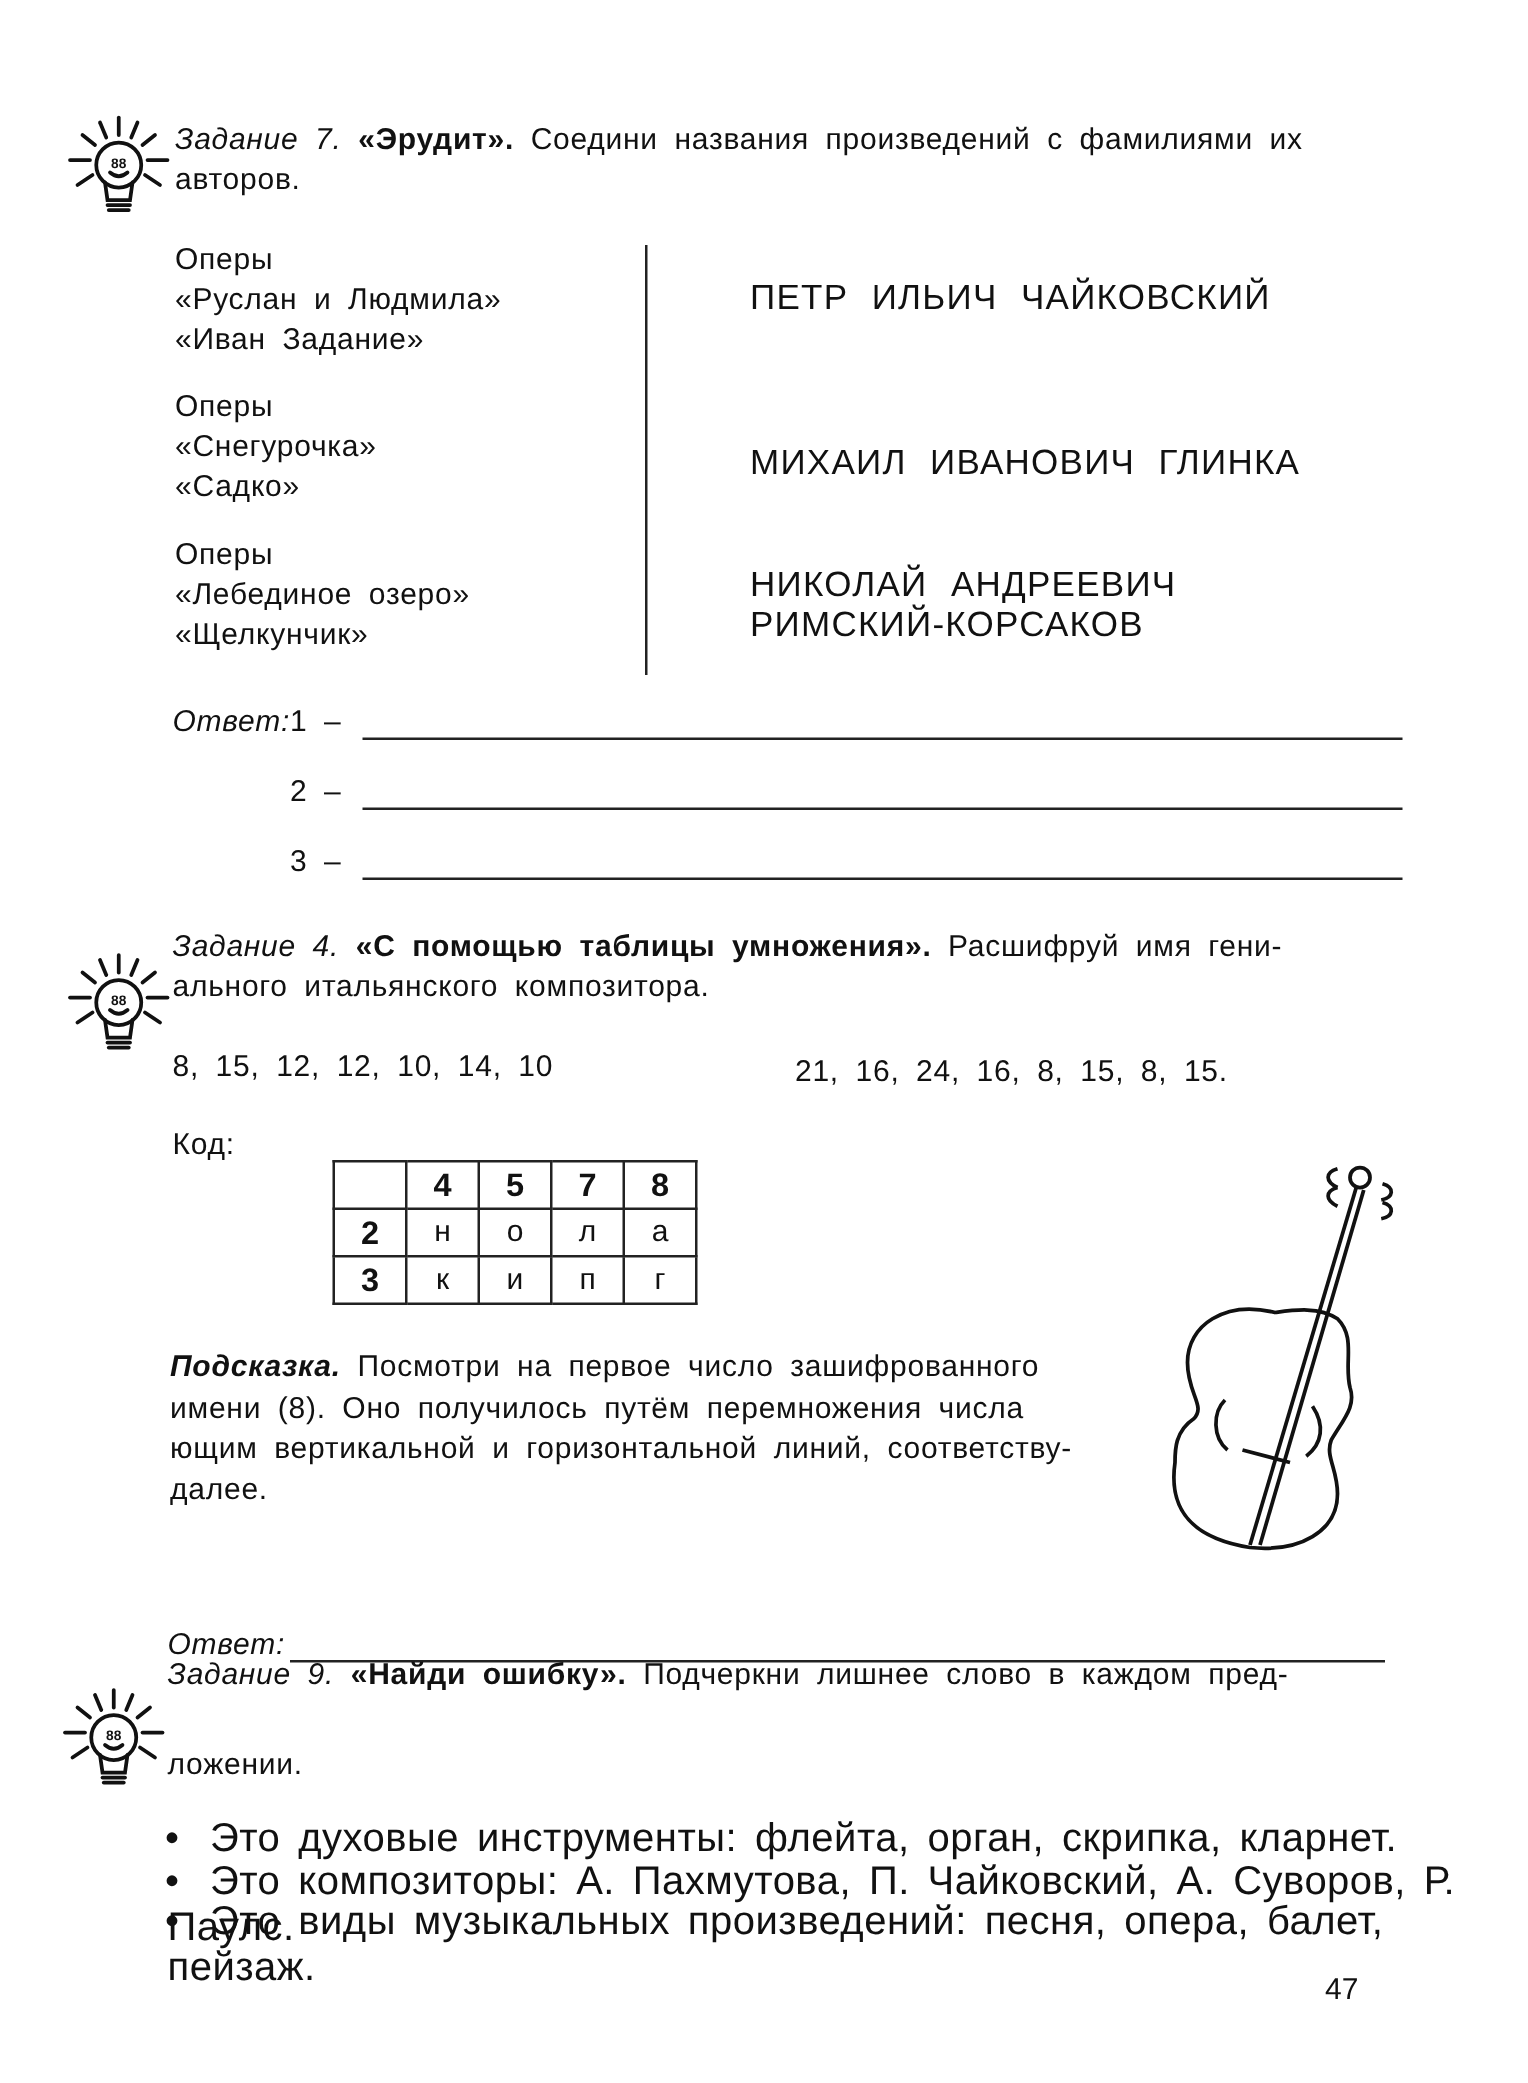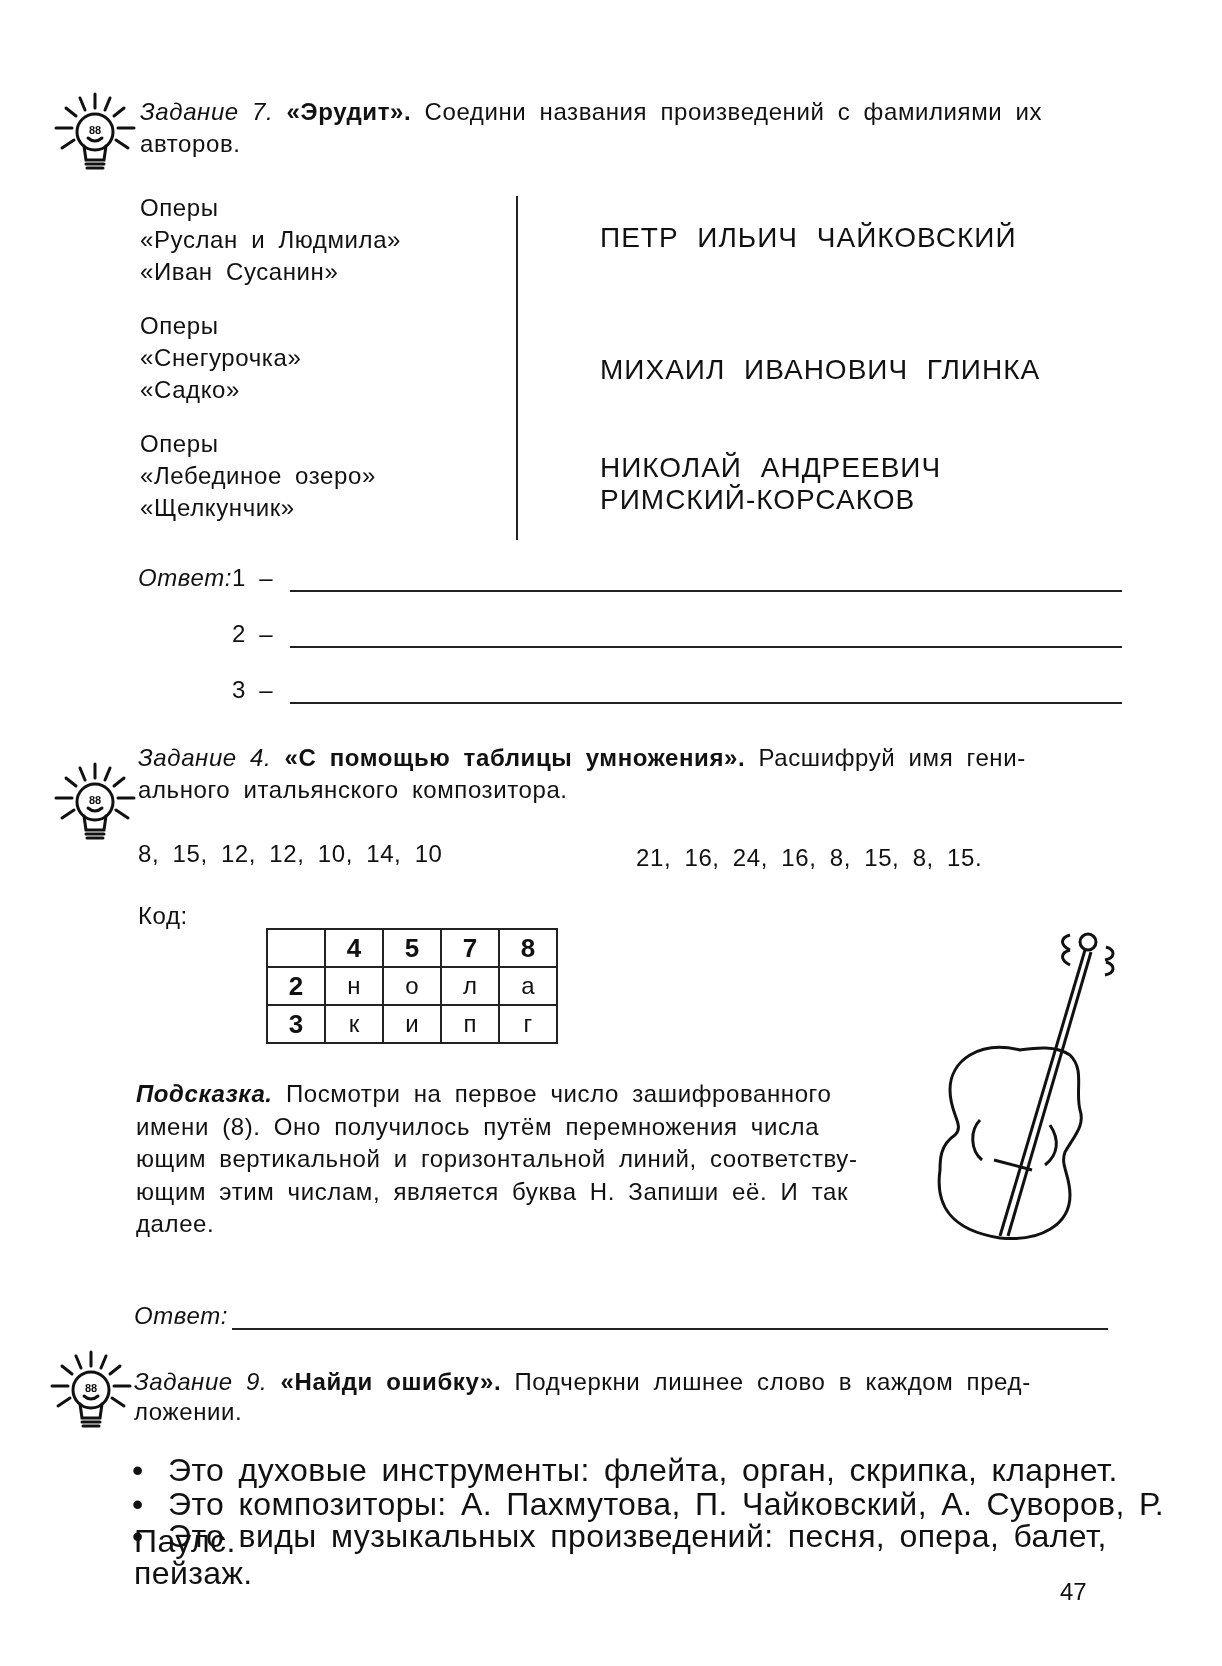--- a/index.html
+++ b/index.html
@@ -45,21 +45,21 @@
 <div class="abs txt" style="left:140px;top:96px;">
   <span class="it">Задание 7.</span>
   <span class="b">«Эрудит».</span>
   <span>Соедини названия произведений с фамилиями их</span>
 </div>
 <div class="abs txt" style="left:140px;top:128px;">авторов.</div>
 
 <div class="abs txt" style="left:140px;top:192px;line-height:32px;">
   <div>Оперы</div>
   <div>«Руслан и Людмила»</div>
-  <div>«Иван Сусанин»</div>
+  <div>«Иван Задание»</div>
 </div>
 <div class="abs txt" style="left:140px;top:310px;line-height:32px;">
   <div>Оперы</div>
   <div>«Снегурочка»</div>
   <div>«Садко»</div>
 </div>
 <div class="abs txt" style="left:140px;top:428px;line-height:32px;">
   <div>Оперы</div>
   <div>«Лебединое озеро»</div>
   <div>«Щелкунчик»</div>
@@ -134,21 +134,20 @@
     <td>п</td>
     <td>г</td>
   </tr>
 </tbody>
   </table>
 
 <div class="abs txt" style="left:136px;top:1078px;width:760px;line-height:32.5px;">
   <div><span class="b it">Подсказка.</span> <span>Посмотри на первое число зашифрованного</span></div>
   <div>имени (8). Оно получилось путём перемножения числа</div>
   <div>ющим вертикальной и горизонтальной линий, соответству-</div>
-  <div>ющим этим числам, является буква Н. Запиши её. И так</div>
   <div>далее.</div>
 </div>
 
 <svg class="abs" style="left:910px;top:920px;" width="220" height="330" viewBox="0 0 220 330">
   <g stroke="#111" stroke-width="3" fill="#fff" stroke-linejoin="round">
     <path d="M110 130 C70 120 40 140 40 170 C40 195 55 205 45 215 C30 225 30 240 30 250 C25 285 40 310 90 318 C130 322 160 305 160 275 C160 255 150 245 155 232 C165 215 175 205 170 190 C165 170 175 150 160 135 C145 125 125 128 110 130 Z"></path>
   </g>
   <g stroke="#111" stroke-width="3" fill="none">
     <line x1="90" y1="316" x2="175" y2="30"></line>
     <line x1="98" y1="316" x2="181" y2="32"></line>
@@ -178,21 +177,21 @@
     <line x1="12" y1="58" x2="24" y2="50"></line>
       <line x1="78" y1="58" x2="66" y2="50"></line>
     <circle cx="45" cy="42" r="18" fill="#fff"></circle>
     <path d="M34 56 L36 70 L54 70 L56 56"></path>
     <line x1="36" y1="74" x2="54" y2="74"></line>
       <line x1="37" y1="78" x2="53" y2="78"></line>
     <path d="M38 48 Q45 54 52 48"></path>
   </g>
   <text x="45" y="44" font-size="11" text-anchor="middle" font-weight="bold" fill="#111" font-family="Liberation Sans, sans-serif">88</text>
 </svg>
-<div class="abs txt" style="left:134px;top:1366px;">
+<div class="abs txt" style="left:134px;top:1324px;">
   <span class="it">Задание 9.</span>
   <span class="b">«Найди ошибку».</span>
   <span>Подчеркни лишнее слово в каждом пред-</span>
 </div>
 <div class="abs txt" style="left:134px;top:1396px;">ложении.</div>
 
 <div class="bullet" style="top:1452px;"><span>Это духовые инструменты: флейта, орган, скрипка, кларнет.</span></div>
 <div class="bullet" style="top:1486px;"><span>Это композиторы: А. Пахмутова, П. Чайковский, А. Суворов, Р. Паулс.</span></div>
 <div class="bullet" style="top:1518px;"><span>Это виды музыкальных произведений: песня, опера, балет, пейзаж.</span></div>
 

